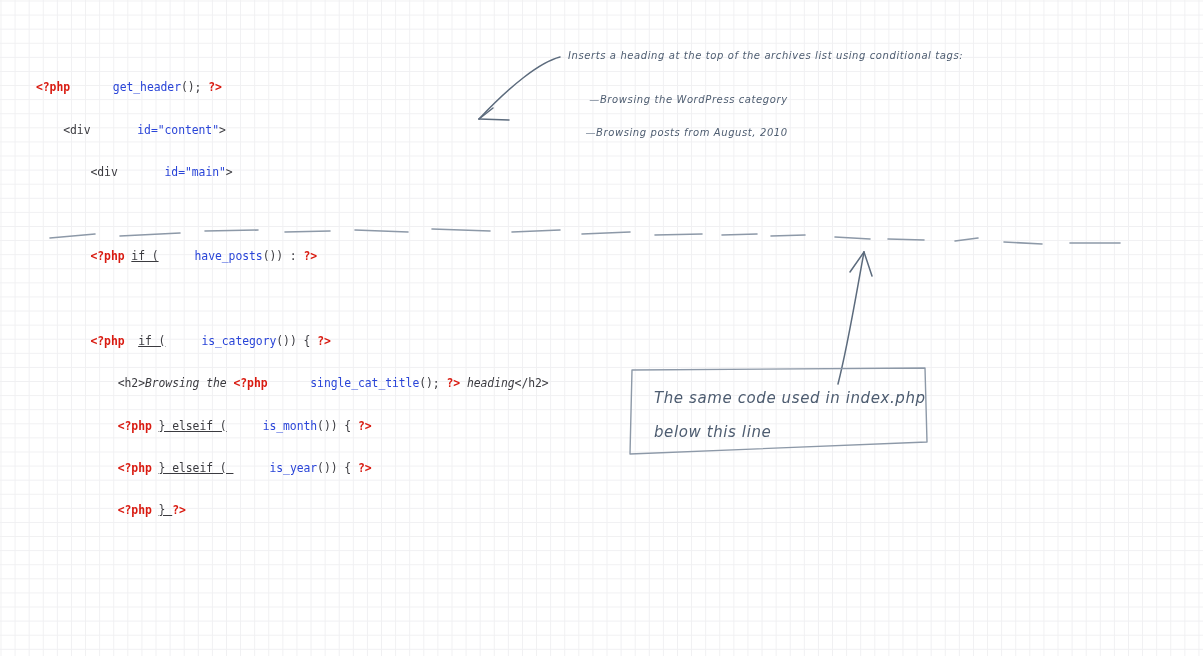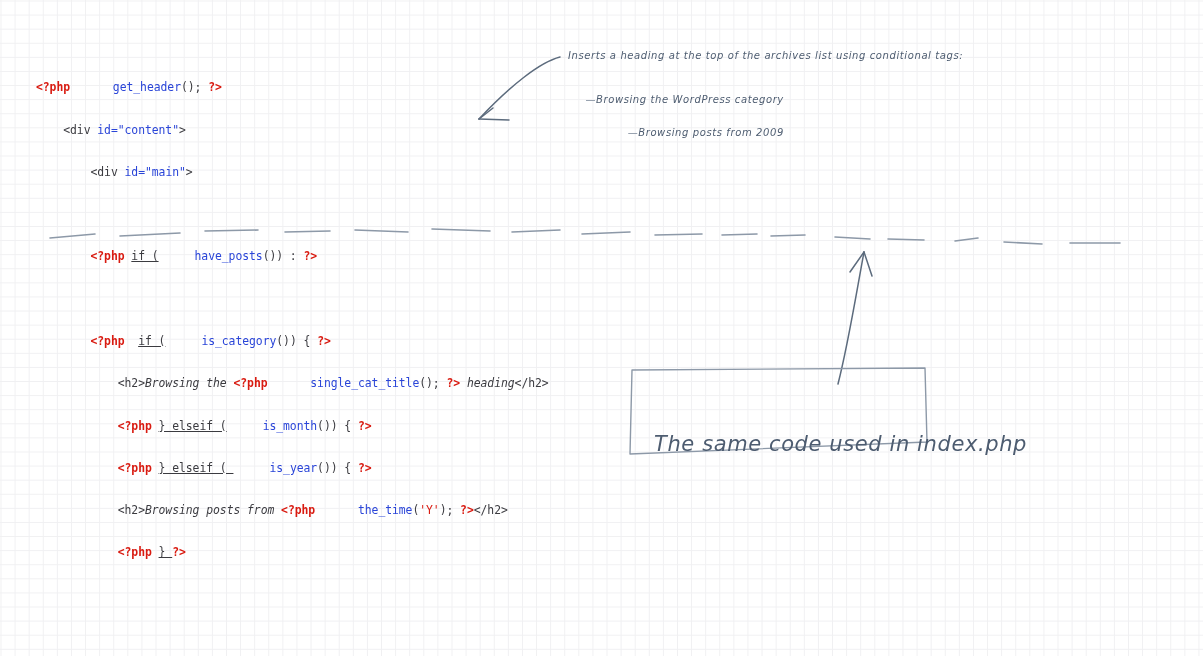--- a/index.html
+++ b/index.html
@@ -38,21 +38,21 @@
     height: 14.1px;
   }
   #code-listing .ln.blank {
     height: 14.1px;
   }
 
   
   .php  { color: #d91b11; font-weight: bold; margin-top: 48px; }   
   .fn   { color: #2a45d8; margin-left: 36px; }                      
   .tag  { color: #3b3b40; }                      
-  .attr { color: #2a45d8; }                      
+  .attr { color: #2a45d8; margin-left: 40px; }                      
   .str  { color: #d91b11; }                      
   .astr { color: #2a45d8; }                      
   .kw   { color: #3b3b40; text-decoration: underline; }                      
   .txt  { color: #3b3b40; font-style: italic; }                      
 
   
   .hand {
     position: absolute;
     font-family: "DejaVu Sans", sans-serif;
     color: #4d5c70;
@@ -95,23 +95,22 @@
   #note-box-wrap svg {
     position: absolute;
     left: 0;
     top: 0;
     overflow: visible;
   }
   #note-box-text {
     position: absolute;
     left: 28px;
     top: 13px;
-    font-size: 21px;
+    font-size: 15px;
     line-height: 34px;
-    margin-top: 46px;
   }
   #note-box-text span { display: block; }
 
   
   #ink {
     position: absolute;
     left: 0;
     top: 0;
     width: 1203px;
     height: 656px;
@@ -127,21 +126,20 @@
   <span class="ln"><span class="php">&lt;?php</span> <span class="fn">get_header</span><span class="tag">();</span> <span class="php">?&gt;</span></span>
   <span class="ln">    <span class="tag">&lt;div </span><span class="attr">id=</span><span class="astr">"content"</span><span class="tag">&gt;</span></span>
   <span class="ln">        <span class="tag">&lt;div </span><span class="attr">id=</span><span class="astr">"main"</span><span class="tag">&gt;</span></span>
   <span class="ln blank"> </span>
   <span class="ln">        <span class="php">&lt;?php</span> <span class="kw">if (</span><span class="fn">have_posts</span><span class="tag">()) : </span><span class="php">?&gt;</span></span>
   <span class="ln blank"> </span>
   <span class="ln">        <span class="php">&lt;?php</span>  <span class="kw">if (</span><span class="fn">is_category</span><span class="tag">()) { </span><span class="php">?&gt;</span></span>
   <span class="ln">            <span class="tag">&lt;h2&gt;</span><span class="txt">Browsing the </span><span class="php">&lt;?php</span> <span class="fn">single_cat_title</span><span class="tag">();</span> <span class="php">?&gt;</span><span class="txt"> heading</span><span class="tag">&lt;/h2&gt;</span></span>
   <span class="ln">            <span class="php">&lt;?php</span> <span class="kw">} elseif (</span><span class="fn">is_month</span><span class="tag">()) { </span><span class="php">?&gt;</span></span>
   <span class="ln">            <span class="php">&lt;?php</span> <span class="kw">} elseif ( </span><span class="fn">is_year</span><span class="tag">()) { </span><span class="php">?&gt;</span></span>
-  <span class="ln">            <span class="tag">&lt;h2&gt;</span><span class="txt">Browsing posts from </span><span class="php">&lt;?php</span> <span class="fn">the_time</span><span class="tag">(</span><span class="str">'Y'</span><span class="tag">);</span> <span class="php">?&gt;</span><span class="tag">&lt;/h2&gt;</span></span>
   <span class="ln">            <span class="php">&lt;?php</span> <span class="kw">} </span><span class="php">?&gt;</span></span>
   <span class="ln blank"> </span>
   
   
   
   
   
   
   
   
@@ -199,23 +197,24 @@
     <path d="M 838 384 C 848 345, 856 295, 864 252" fill="none" stroke="#5c6b7d" stroke-width="1.5" stroke-linecap="round"></path>
     <path d="M 864 252 L 850 272" fill="none" stroke="#5c6b7d" stroke-width="1.5" stroke-linecap="round"></path>
     <path d="M 864 252 L 872 276" fill="none" stroke="#5c6b7d" stroke-width="1.5" stroke-linecap="round"></path>
   </g>
 </svg>
 
 <div class="hand" id="note-heading">Inserts a heading at the top of the archives list using conditional tags:</div>
 
 <div class="hand" id="note-bullets">
   <span class="bullet-row"><span class="dash">—</span><span>Browsing the WordPress category</span></span>
-  <span class="bullet-row"><span class="dash">—</span><span>Browsing posts from 2009</span></span>
+  <span class="bullet-row"><span class="dash">—</span><span>Browsing posts from August, 2010</span></span>
 </div>
 
 <div id="note-box-wrap">
   <svg width="302" height="90" viewBox="0 0 302 90">
     <path d="M 6 2 L 299 0 L 301 74 L 4 86 Z" fill="none" stroke="#8d99a8" stroke-width="1.4" stroke-linejoin="round"></path>
   </svg>
   <div class="hand" id="note-box-text">
     <span>The same code used in index.php</span>
+    <span>below this line</span>
   </div>
 </div>
 
 </body></html>

